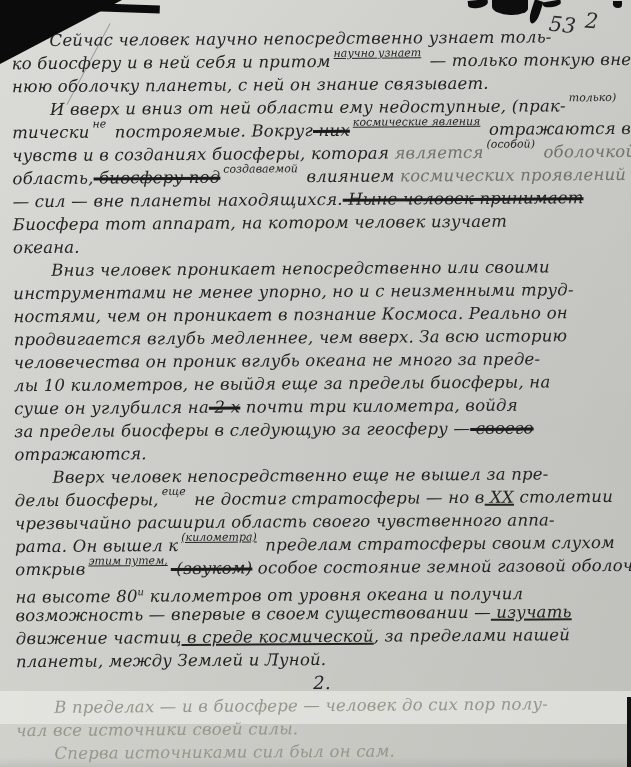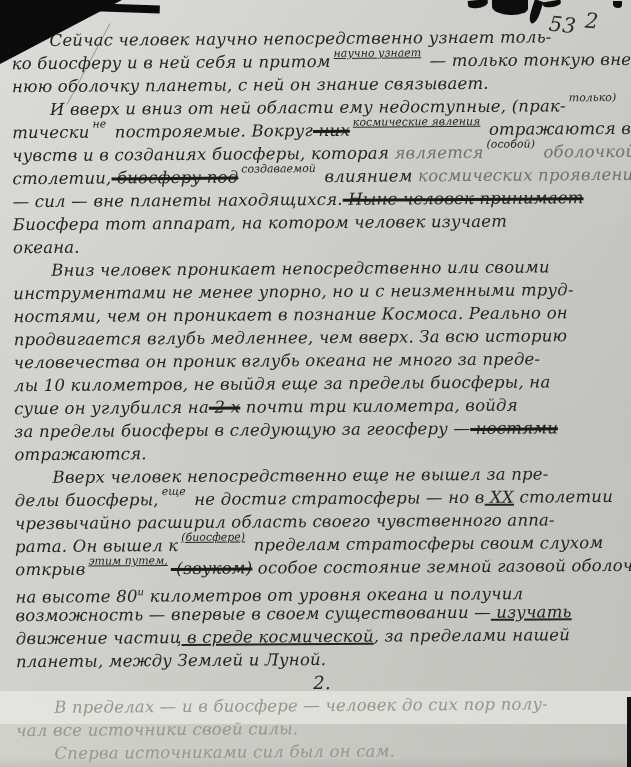--- a/index.html
+++ b/index.html
@@ -71,37 +71,37 @@
   <div class="edge-strip"></div>
   <div class="bottom-shade"></div>
 
   <div class="ms" id="manuscript">
       <div class="line ind"><span>Сейчас человек научно непосредственно узнает толь-</span></div>
       <div class="line"><span>ко биосферу и в ней себя и притом</span><span class="ins u">научно узнает</span><span> — только тонкую внеш-</span></div>
       <div class="line"><span>нюю оболочку планеты, с ней он знание связывает.</span></div>
       <div class="line ind"><span>И вверх и вниз от ней области ему недоступные, (прак-</span><span class="ins">только)</span></div>
       <div class="line"><span>тически</span><span class="ins">не</span><span> построяемые. Вокруг</span><span class="st"> них</span><span class="ins u">космические явления</span><span> отражаются в его органах</span></div>
       <div class="line"><span>чувств и в созданиях биосферы, которая</span><span class="lt"> является</span><span class="ins">(особой)</span><span class="lt"> оболочкой</span></div>
-      <div class="line"><span>столетии,</span><span class="st"> биосферу под</span><span class="ins">создаваемой</span><span> влиянием</span><span class="lt"> космических проявлений</span></div>
+      <div class="line"><span>область,</span><span class="st"> биосферу под</span><span class="ins">создаваемой</span><span> влиянием</span><span class="lt"> космических проявлений</span></div>
       <div class="line"><span>— сил — вне планеты находящихся.</span><span class="st"> Ныне человек принимает</span></div>
       <div class="line"><span>Биосфера тот аппарат, на котором человек изучает</span></div>
       <div class="line"><span>океана.</span></div>
       <div class="line ind"><span>Вниз человек проникает непосредственно или своими</span></div>
       <div class="line"><span>инструментами не менее упорно, но и с неизменными труд-</span></div>
       <div class="line"><span>ностями, чем он проникает в познание Космоса. Реально он</span></div>
       <div class="line"><span>продвигается вглубь медленнее, чем вверх. За всю историю</span></div>
       <div class="line"><span>человечества он проник вглубь океана не много за преде-</span></div>
       <div class="line"><span>лы 10 километров, не выйдя еще за пределы биосферы, на</span></div>
       <div class="line"><span>суше он углубился на</span><span class="st"> 2-х</span><span> почти три километра, войдя</span></div>
-      <div class="line"><span>за пределы биосферы в следующую за геосферу —</span><span class="st"> ностями</span></div>
+      <div class="line"><span>за пределы биосферы в следующую за геосферу —</span><span class="st"> своего</span></div>
       <div class="line"><span>отражаются.</span></div>
       <div class="line ind"><span>Вверх человек непосредственно еще не вышел за пре-</span></div>
       <div class="line"><span>делы биосферы,</span><span class="ins">еще</span><span> не достиг стратосферы — но в</span><span class="u"> XX</span><span> столетии</span></div>
       <div class="line"><span>чрезвычайно расширил область своего чувственного аппа-</span></div>
-      <div class="line"><span>рата. Он вышел к</span><span class="ins u">(биосфере)</span><span> пределам стратосферы своим слухом</span></div>
+      <div class="line"><span>рата. Он вышел к</span><span class="ins u">(километра)</span><span> пределам стратосферы своим слухом</span></div>
       <div class="line"><span>открыв</span><span class="ins u">этим путем,</span><span class="st"> (звуком)</span><span> особое состояние земной газовой оболочки</span></div>
       <div class="line"><span>на высоте 80</span><span class="sup">и</span><span> километров от уровня океана и получил</span></div>
       <div class="line"><span>возможность — впервые в своем существовании —</span><span class="u"> изучать</span></div>
       <div class="line"><span>движение частиц</span><span class="u"> в среде космической</span><span>, за пределами нашей</span></div>
       <div class="line"><span>планеты, между Землей и Луной.</span></div>
       <div class="line ctr"><span>2.</span></div>
       <div class="line ind pcl"><span>В пределах — и в биосфере — человек до сих пор полу-</span></div>
       <div class="line pcl"><span>чал все источники своей силы.</span></div>
       <div class="line ind pcl"><span>Сперва источниками сил был он сам.</span></div>
     </div>

